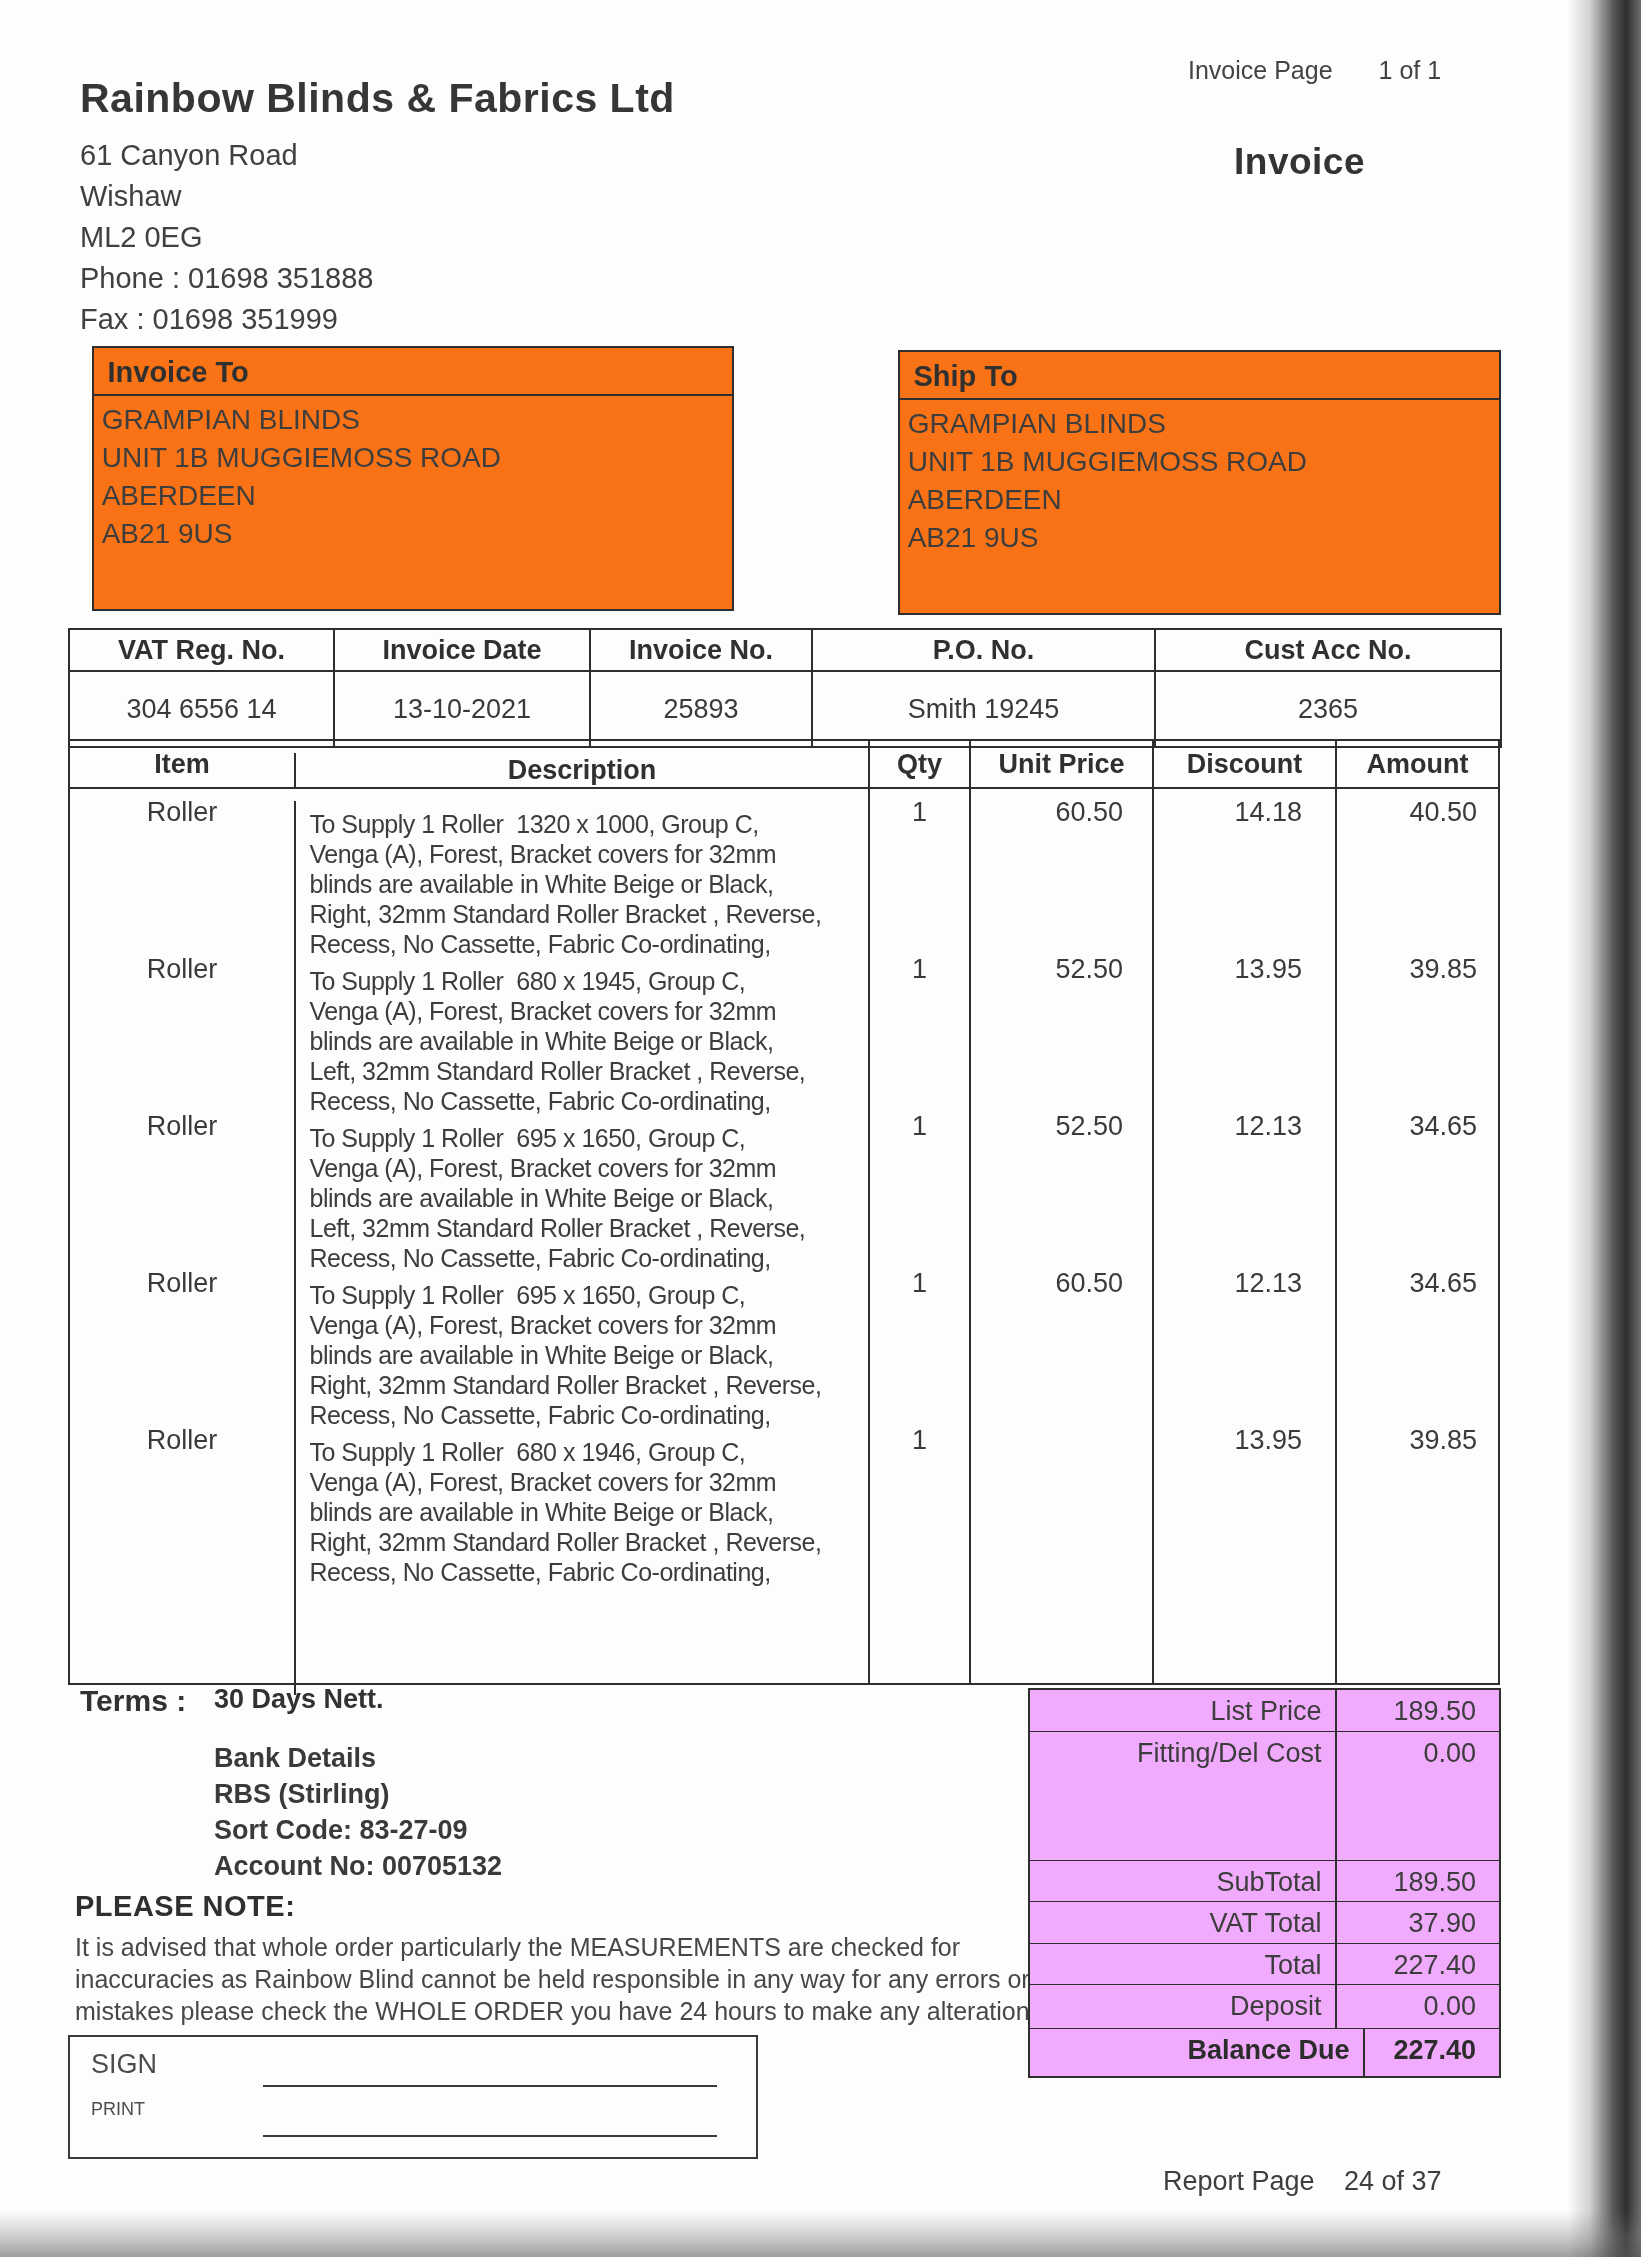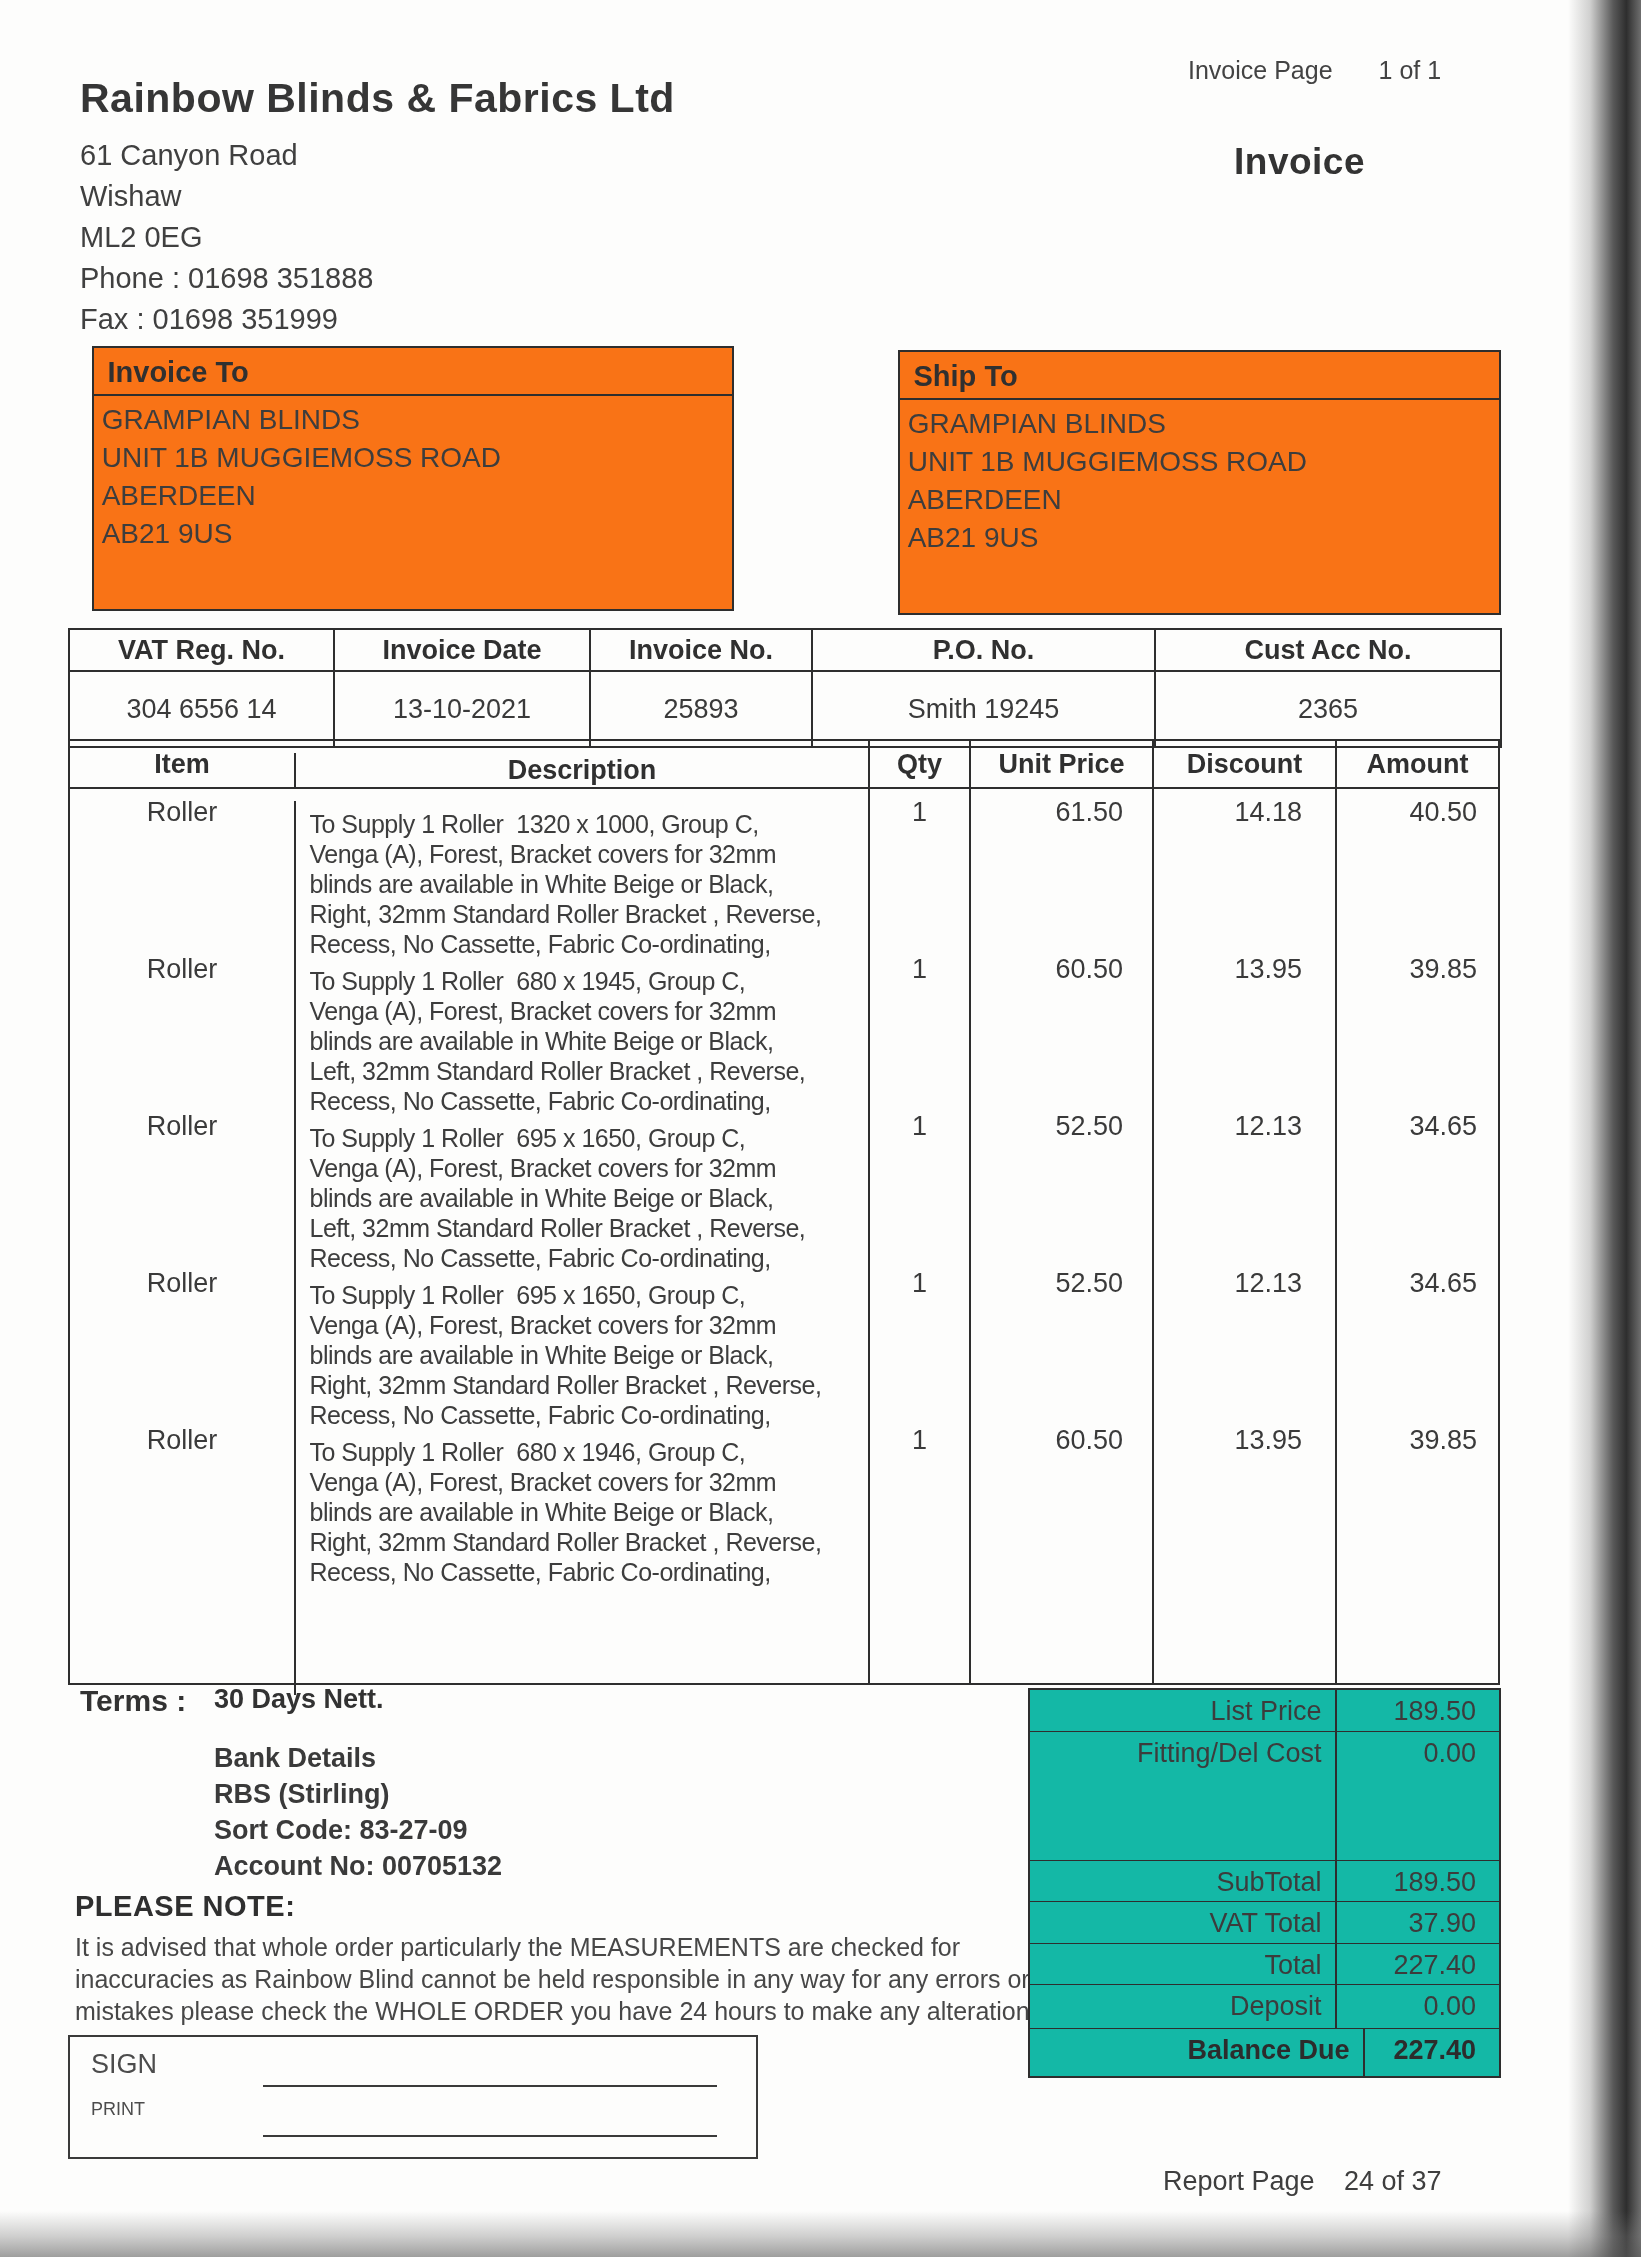--- a/index.html
+++ b/index.html
@@ -52,21 +52,21 @@
   .pad-unit { padding-right:29px; } .pad-disc { padding-right:33px; } .pad-amt { padding-right:21px; }
 
   
   .terms-label { left:80px;  top:1684px; font-size:30px; font-weight:bold; color:#323232; }
   .terms-value { left:214px; top:1684px; font-size:27px; font-weight:bold; color:#323232; }
   .bank-block  { left:214px; top:1740px; font-size:27px; font-weight:bold; line-height:36px; color:#3a3a3a; }
   .please-note { left:75px;  top:1890px; font-size:29px; font-weight:bold; letter-spacing:0.5px; color:#2f2f2f; }
   .note-body   { left:75px;  top:1931px; font-size:25px; line-height:32px; white-space:pre-wrap; color:#474747; }
 
   
-  .totals { left:1028px; top:1688px; width:473px; height:390px; border:2.9px solid #2e2e2e; display:flex; flex-direction:column; background:#14b8a6; }
+  .totals { left:1028px; top:1688px; width:473px; height:390px; border:2.9px solid #2e2e2e; display:flex; flex-direction:column; background:#f0abfc; }
   .t-row { display:flex; border-bottom:1.9px solid #2e2e2e; }
   .t-row:last-child { border-bottom:none; flex:1;padding-left:28px; }
   .t-label { width:307px; border-right:2.9px solid #2e2e2e; text-align:right; padding:5.8px 13.5px 0 0; font-size:27px; color:#3c3c3c; }
   .t-value { flex:1; text-align:right; padding:5.8px 23px 0 0; font-size:27px; color:#3c3c3c; }
   .th1{height:42px;} .th2{height:129px;} .th3{height:41px;} .th4{height:42px;} .th5{height:41px;} .th6{height:44px;}
   .t-bold .t-label, .t-bold .t-value { font-weight:bold; color:#2c2c2c; }
 
   
   .signbox { left:68px; top:2035px; width:690px; height:124px; border:2.9px solid #3a3a3a; }
   .sign-label  { position:absolute; left:21px; top:11.6px;  font-size:27px; color:#4c4c4c; }
@@ -188,21 +188,20 @@
 Recess, No Cassette, Fabric Co-ordinating,</div>
     </div>
     <div class="col w-qty">
       <div class="cell qty-cell">1</div>
       <div class="cell qty-cell">1</div>
       <div class="cell qty-cell">1</div>
       <div class="cell qty-cell">1</div>
       <div class="cell qty-cell">1</div>
     </div>
     <div class="col w-unit">
-      <div class="cell num-cell pad-unit">61.50</div>
       <div class="cell num-cell pad-unit">60.50</div>
       <div class="cell num-cell pad-unit">52.50</div>
       <div class="cell num-cell pad-unit">52.50</div>
       <div class="cell num-cell pad-unit">60.50</div>
     </div>
     <div class="col w-disc">
       <div class="cell num-cell pad-disc">14.18</div>
       <div class="cell num-cell pad-disc">13.95</div>
       <div class="cell num-cell pad-disc">12.13</div>
       <div class="cell num-cell pad-disc">12.13</div>

